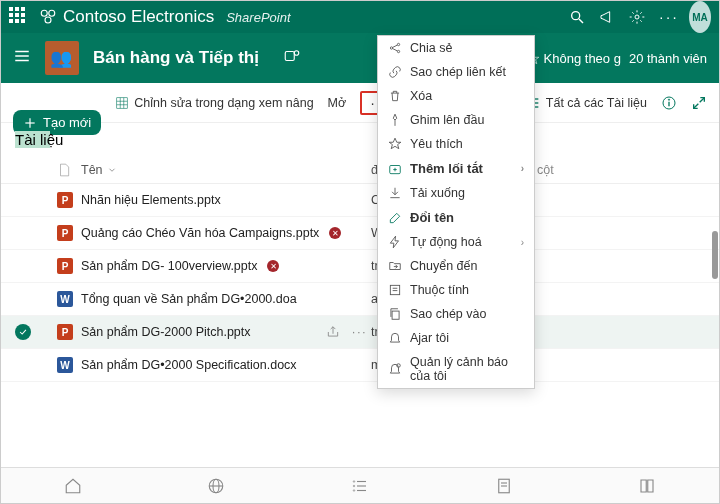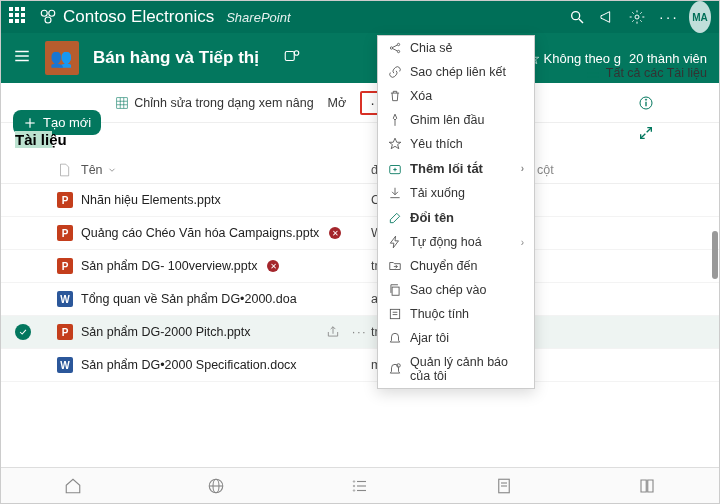--- a/index.html
+++ b/index.html
@@ -22,24 +22,24 @@
 .site-header .gap { width: 24px; }
 .teams-btn svg { width:18px; height:18px; fill:#fff; }
 .site-spacer { flex: 1; }
 .follow, .members { display:flex; align-items:flex-end; gap:4px; font-size:13px; }
 .follow svg { width:14px; height:14px; fill:#fff; }
 .command-bar { height: 40px; display:flex; align-items:center; padding: 0 12px; gap: 14px; border-bottom: 1px solid #eee; }
 .new-btn { background: #03775e; color:#fff; display:flex; align-items:center; padding: 5px 10px; border-radius:8px; font-size:13px; gap:6px; cursor:pointer;margin-top:40px;}
 .cmd { font-size: 12.5px; color:#333; display:flex; align-items:center; gap:5px; cursor:pointer; }
 .cmd svg { width:14px; height:14px; }
 .ellipsis-btn { border: 2px solid #d93025; padding: 2px 8px; border-radius:2px; font-size:14px; letter-spacing:1px; cursor:pointer; color:#333; }
-.right-cmds { margin-left:auto; display:flex; align-items:center; gap:14px;flex-direction:column; }
+.right-cmds { margin-left:auto; display:flex; align-items:center; gap:14px; }
 .right-cmds svg { width:16px;height:16px; stroke:#03775e; fill:none;}
 .lib-title-row { padding: 8px 14px 4px; }
-.lib-title { font-size:15px; font-weight:700; background: linear-gradient(90deg, #bce2d0 0%, #bce2d0 40%, transparent 40%); display:inline-block; padding-right: 40px; }
+.lib-title { font-size:15px; font-weight:400; background: linear-gradient(90deg, #bce2d0 0%, #bce2d0 40%, transparent 40%); display:inline-block; padding-right: 40px; }
 .col-headers { display:flex; padding: 10px 14px 6px 14px; font-size:12.5px; color:#555; border-bottom:1px solid #eee; }
 .col-sel { width: 42px; }
 .col-type { width: 24px; display:flex; align-items:center;}
 .col-name { flex: 0 0 290px; display:flex; align-items:center; gap:4px;}
 .col-mod { flex: 0 0 120px; }
 .col-add { color:#888; }
 .row { display:flex; align-items:center; padding: 6px 14px; font-size:12.5px; border-bottom: 1px solid #f3f3f3; height: 33px; }
 .row.selected { background: #eef4f2; }
 .row .col-sel { display:flex; align-items:center; }
 .check-ok { width:16px; height:16px; border-radius:50%; background:#03775e; display:flex; align-items:center; justify-content:center; }
@@ -361,35 +361,35 @@
     </div>
   <div class="menu-item">
       <svg viewBox="0 0 24 24">
         <path d="M3 6h6l2 2h10v10H3z"></path>
         <path d="M10 13h6M13 10l3 3-3 3"></path>
       </svg>
       <span>Chuyển đến</span>
     </div>
   <div class="menu-item">
       <svg viewBox="0 0 24 24">
-        <rect x="7" y="7" width="12" height="14"></rect>
-        <path d="M5 17V3h12"></path>
-      </svg>
-      <span>Sao chép vào</span>
-    </div>
-  <div class="menu-item">
-      <svg viewBox="0 0 24 24">
         <rect x="4" y="4" width="16" height="16"></rect>
         <line x1="8" y1="9" x2="16" y2="9"></line>
         <line x1="8" y1="13" x2="16" y2="13"></line>
       </svg>
       <span>Thuộc tính</span>
     </div>
   <div class="menu-item">
       <svg viewBox="0 0 24 24">
+        <rect x="7" y="7" width="12" height="14"></rect>
+        <path d="M5 17V3h12"></path>
+      </svg>
+      <span>Sao chép vào</span>
+    </div>
+  <div class="menu-item">
+      <svg viewBox="0 0 24 24">
         <path d="M6 16V10a6 6 0 0 1 12 0v6l2 3H4z"></path>
       </svg>
       <span>Ajar tôi</span>
     </div>
   <div class="menu-item">
       <svg viewBox="0 0 24 24">
         <path d="M6 16V10a6 6 0 0 1 12 0v6l2 3H4z"></path>
         <circle cx="18" cy="6" r="3"></circle>
       </svg>
       <span>Quản lý cảnh báo của tôi</span>

